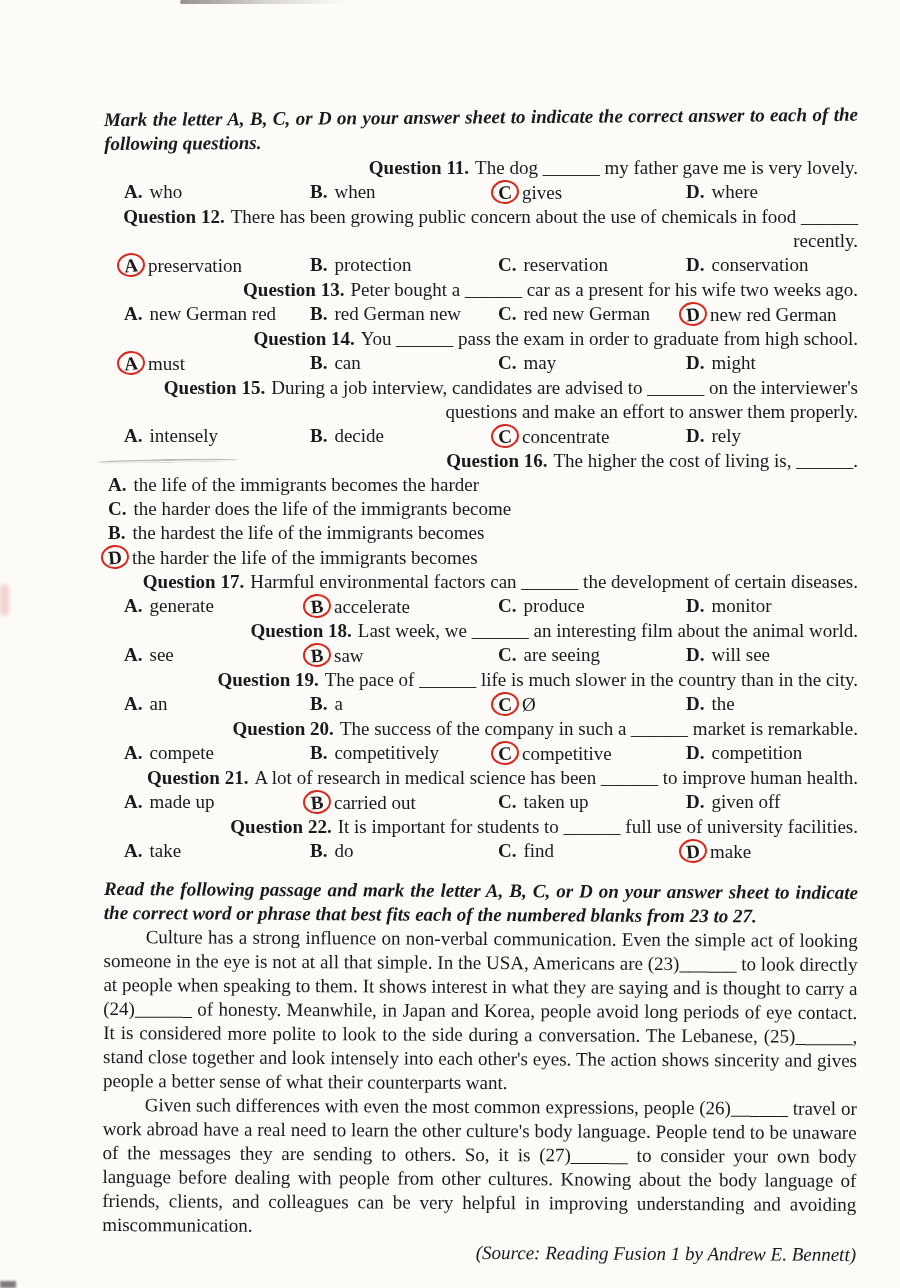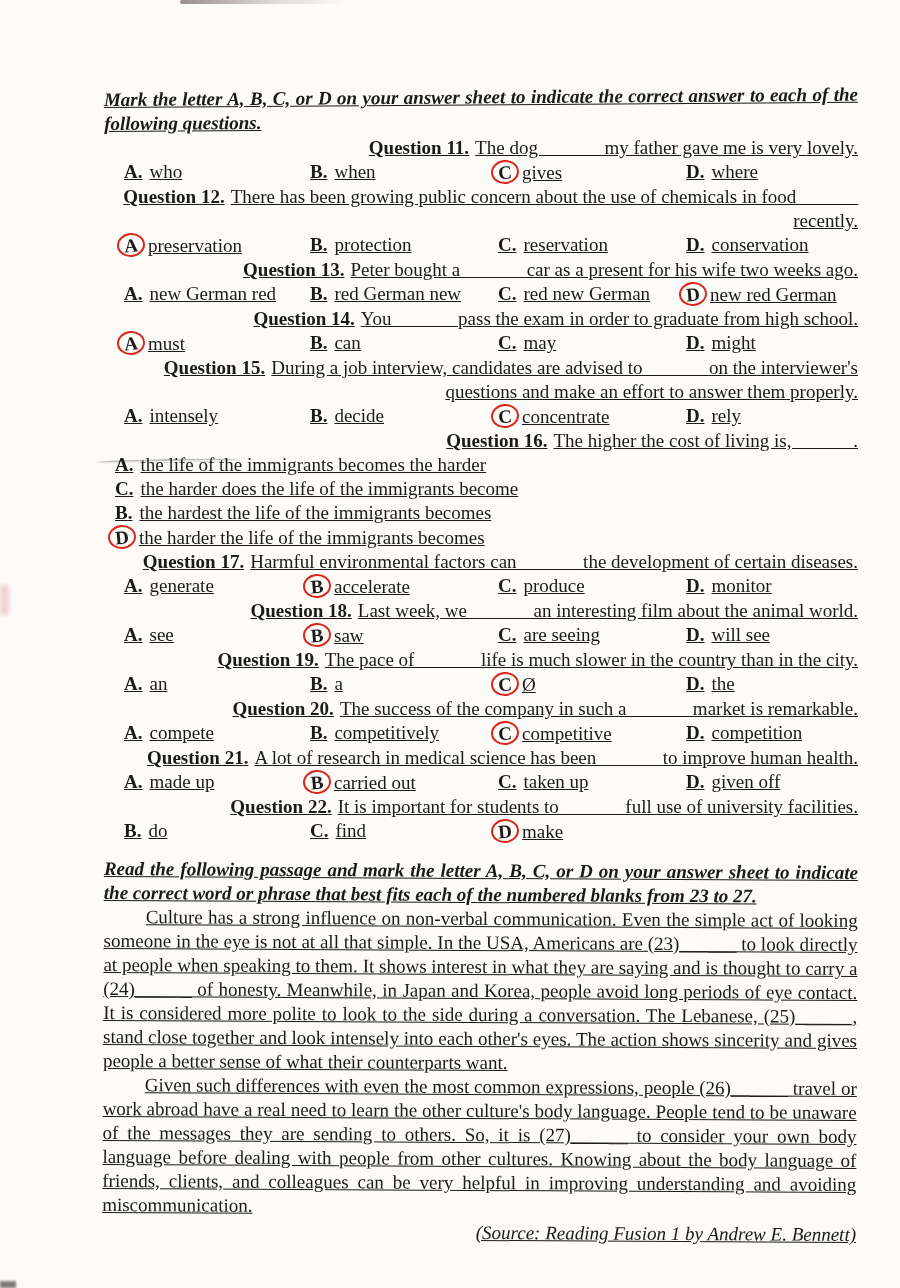--- a/index.html
+++ b/index.html
@@ -14,40 +14,39 @@
     width: 900px;
     height: 1288px;
     background: var(--paper);
     font-family: "Liberation Serif", "DejaVu Serif", serif;
     color: var(--ink);
     overflow: hidden;
   }
   .content {
     position: absolute;
     left: 104px;
-    top: 88px;
+    top: 108px;
     width: 754px;
     font-size: 19px;
     line-height: 24px;
-    text-decoration: underline;
   }
   .instr {
     font-weight: 700;
     font-style: italic;
     text-align: justify;
   }
   .mc-instr { transform: rotate(-0.4deg); transform-origin: 0 50%; }
   .qblock .stem { text-align: right; }
   .qnum { font-weight: 700; margin-right: 6px; }
   .opts-row {
     display: grid;
     grid-template-columns: 186px 188px 188px auto;
     margin-left: 20px;
   }
-  .opts-stacked > div { margin-left: 11px; }
+  .opts-stacked > div { margin-left: 4px; }
   .optlbl { font-weight: 700; margin-right: 7px; }
   .circ {
     display: inline-block;
     min-width: 28px;
     height: 24px;
     border: 2.5px solid var(--circle);
     border-radius: 50%;
     text-align: center;
     line-height: 20px;
     padding-top: 1px;
@@ -197,20 +196,21 @@
           <div class="opts-row">
             <div><span class="optlbl">A.</span><span>made up</span></div>
             <div><span class="circ"><span class="qnum">B</span></span><span>carried out</span></div>
             <div><span class="optlbl">C.</span><span>taken up</span></div>
             <div><span class="optlbl">D.</span><span>given off</span></div>
           </div>
         </div>
         <div class="qblock">
           <div class="stem"><span class="qnum">Question 22.</span><span>It is important for students to ______ full use of university facilities.</span></div>
           <div class="opts-row">
+            <div><span class="optlbl">A.</span><span>take</span></div>
             <div><span class="optlbl">B.</span><span>do</span></div>
             <div><span class="optlbl">C.</span><span>find</span></div>
             <div><span class="circ"><span class="qnum">D</span></span><span>make</span></div>
           </div>
         </div>
       </div>
 
     <div id="reading">
       <div class="instr">Read the following passage and mark the letter A, B, C, or D on your answer sheet to indicate the correct word or phrase that best fits each of the numbered blanks from 23 to 27.</div>
       <p class="para">Culture has a strong influence on non-verbal communication. Even the simple act of looking someone in the eye is not at all that simple. In the USA, Americans are (23)______ to look directly at people when speaking to them. It shows interest in what they are saying and is thought to carry a (24)______ of honesty. Meanwhile, in Japan and Korea, people avoid long periods of eye contact. It is considered more polite to look to the side during a conversation. The Lebanese, (25)______, stand close together and look intensely into each other's eyes. The action shows sincerity and gives people a better sense of what their counterparts want.</p>

